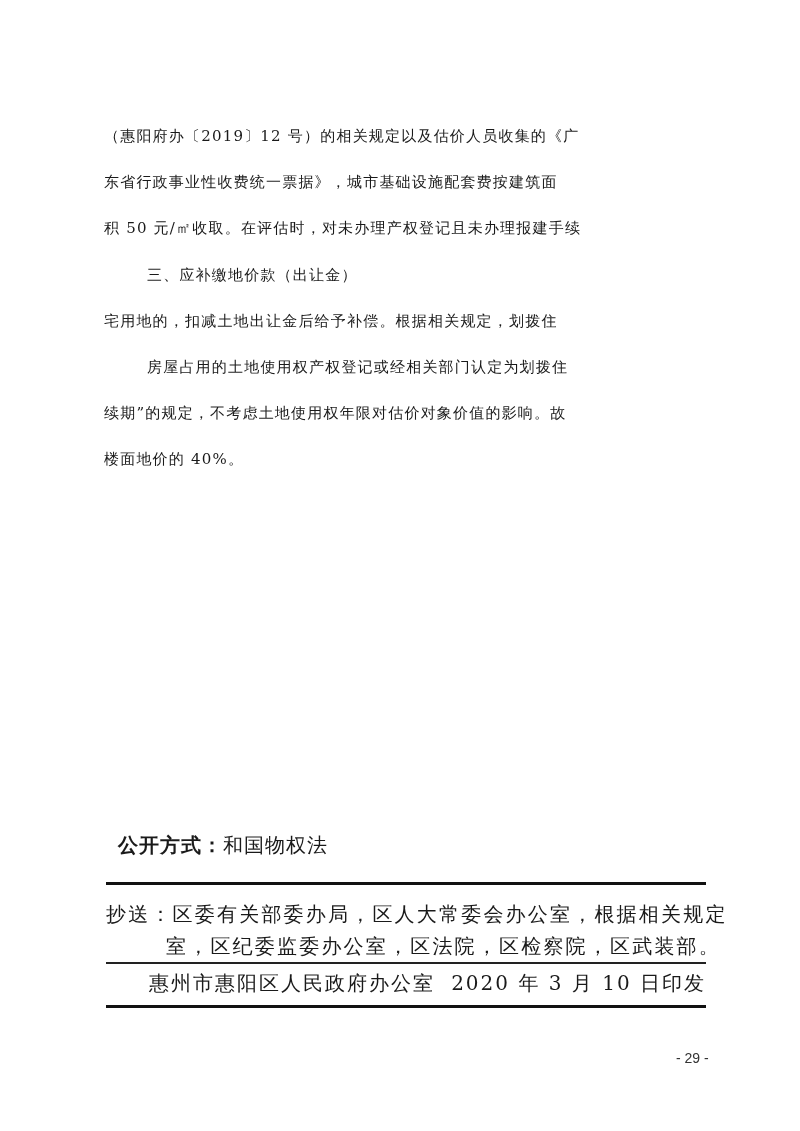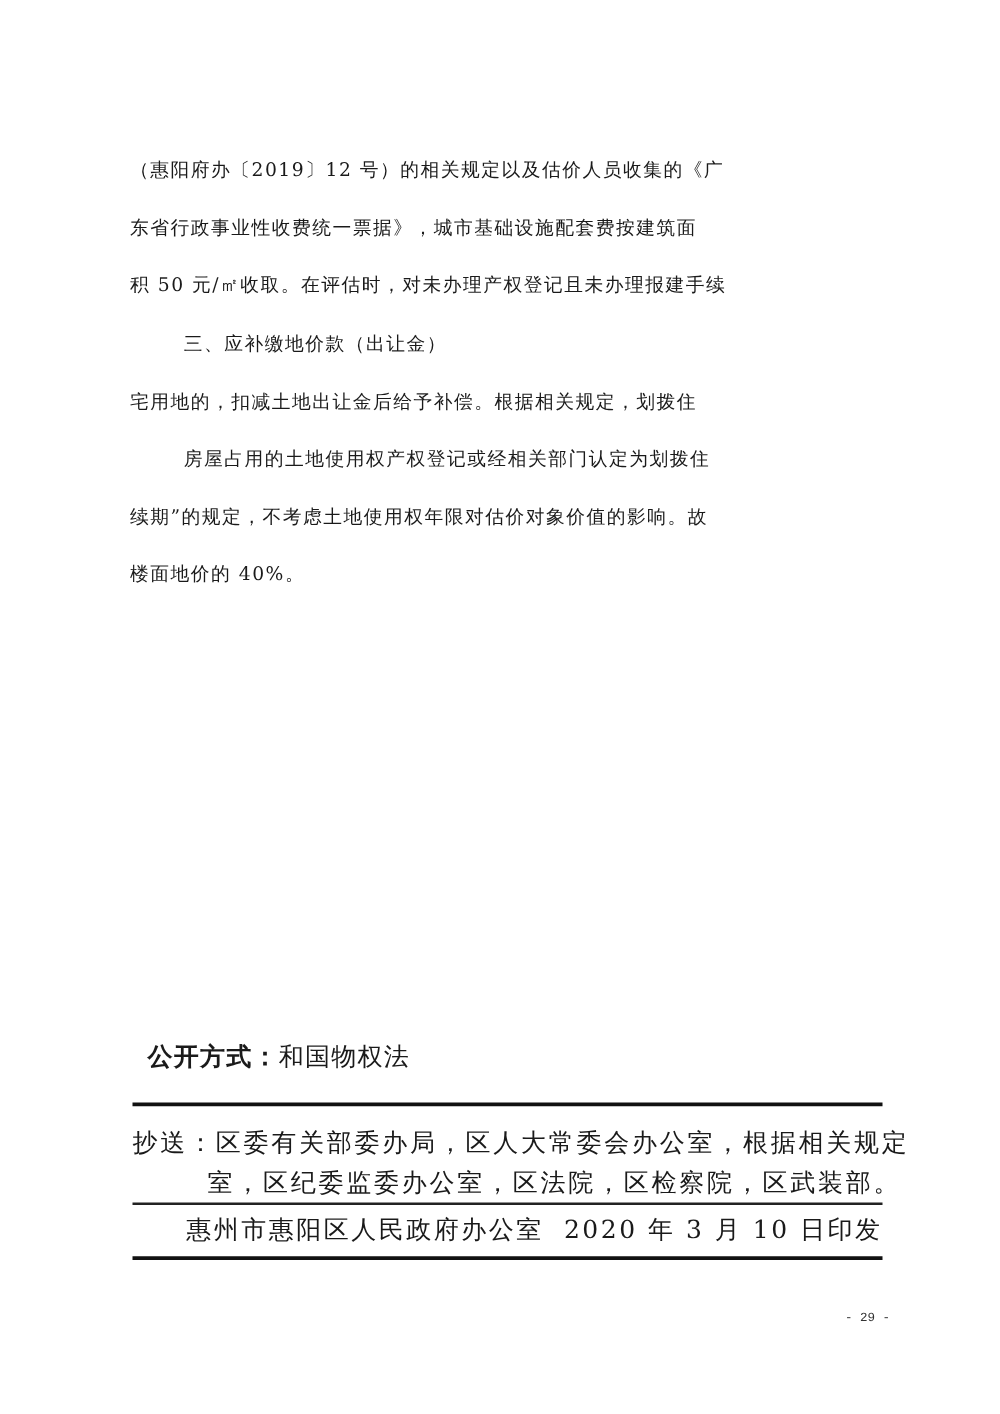--- a/index.html
+++ b/index.html
@@ -14,22 +14,22 @@
     .footer-pub { position: absolute; left: 118px; top: 832px; font-size: 20px; letter-spacing: 1px; }
     .footer-pub .label { font-family: "DejaVu Sans", "Liberation Sans", sans-serif; font-weight: bold; text-align: right; }
     .rule-thick { position: absolute; left: 106px; width: 600px; height: 3px; background: #111; }
     .rule-thin { position: absolute; left: 106px; width: 600px; height: 1.5px; background: #222; }
     .cc { position: absolute; left: 106px; top: 898px; width: 600px; font-size: 20px; line-height: 32px; letter-spacing: 2.2px; }
     .cc .row { white-space: nowrap; display: block; }
     .cc .row2 { padding-left: 60px; text-align: center; }
     .issuer { position: absolute; left: 106px; top: 966px; width: 600px; font-size: 20px; line-height: 34px; letter-spacing: 2px; }
     .issuer .left { position: absolute; left: 16px; top: 0; white-space: nowrap; margin-left: 27px; }
     .issuer .right { position: absolute; right: 0; top: 0; white-space: nowrap; }
-    .page-number { position: absolute; left: 676px; top: 1050px; font-size: 10px;
-                   font-family: Liberation Mono, monospace; color: #333; }
+    .page-number { position: absolute; left: 676px; top: 1050px; font-size: 14px;
+                   font-family: Liberation Sans, sans-serif; color: #333; }
   </style>
 </head>
 <body>
 
 <div class="page">
   <div class="body-text">
     <span class="line">（惠阳府办〔2019〕12 号）的相关规定以及估价人员收集的《广</span>
     <span class="line">东省行政事业性收费统一票据》，城市基础设施配套费按建筑面</span>
     <span class="line">积 50 元/㎡收取。在评估时，对未办理产权登记且未办理报建手续</span>
     <span class="line indent">三、应补缴地价款（出让金）</span>

